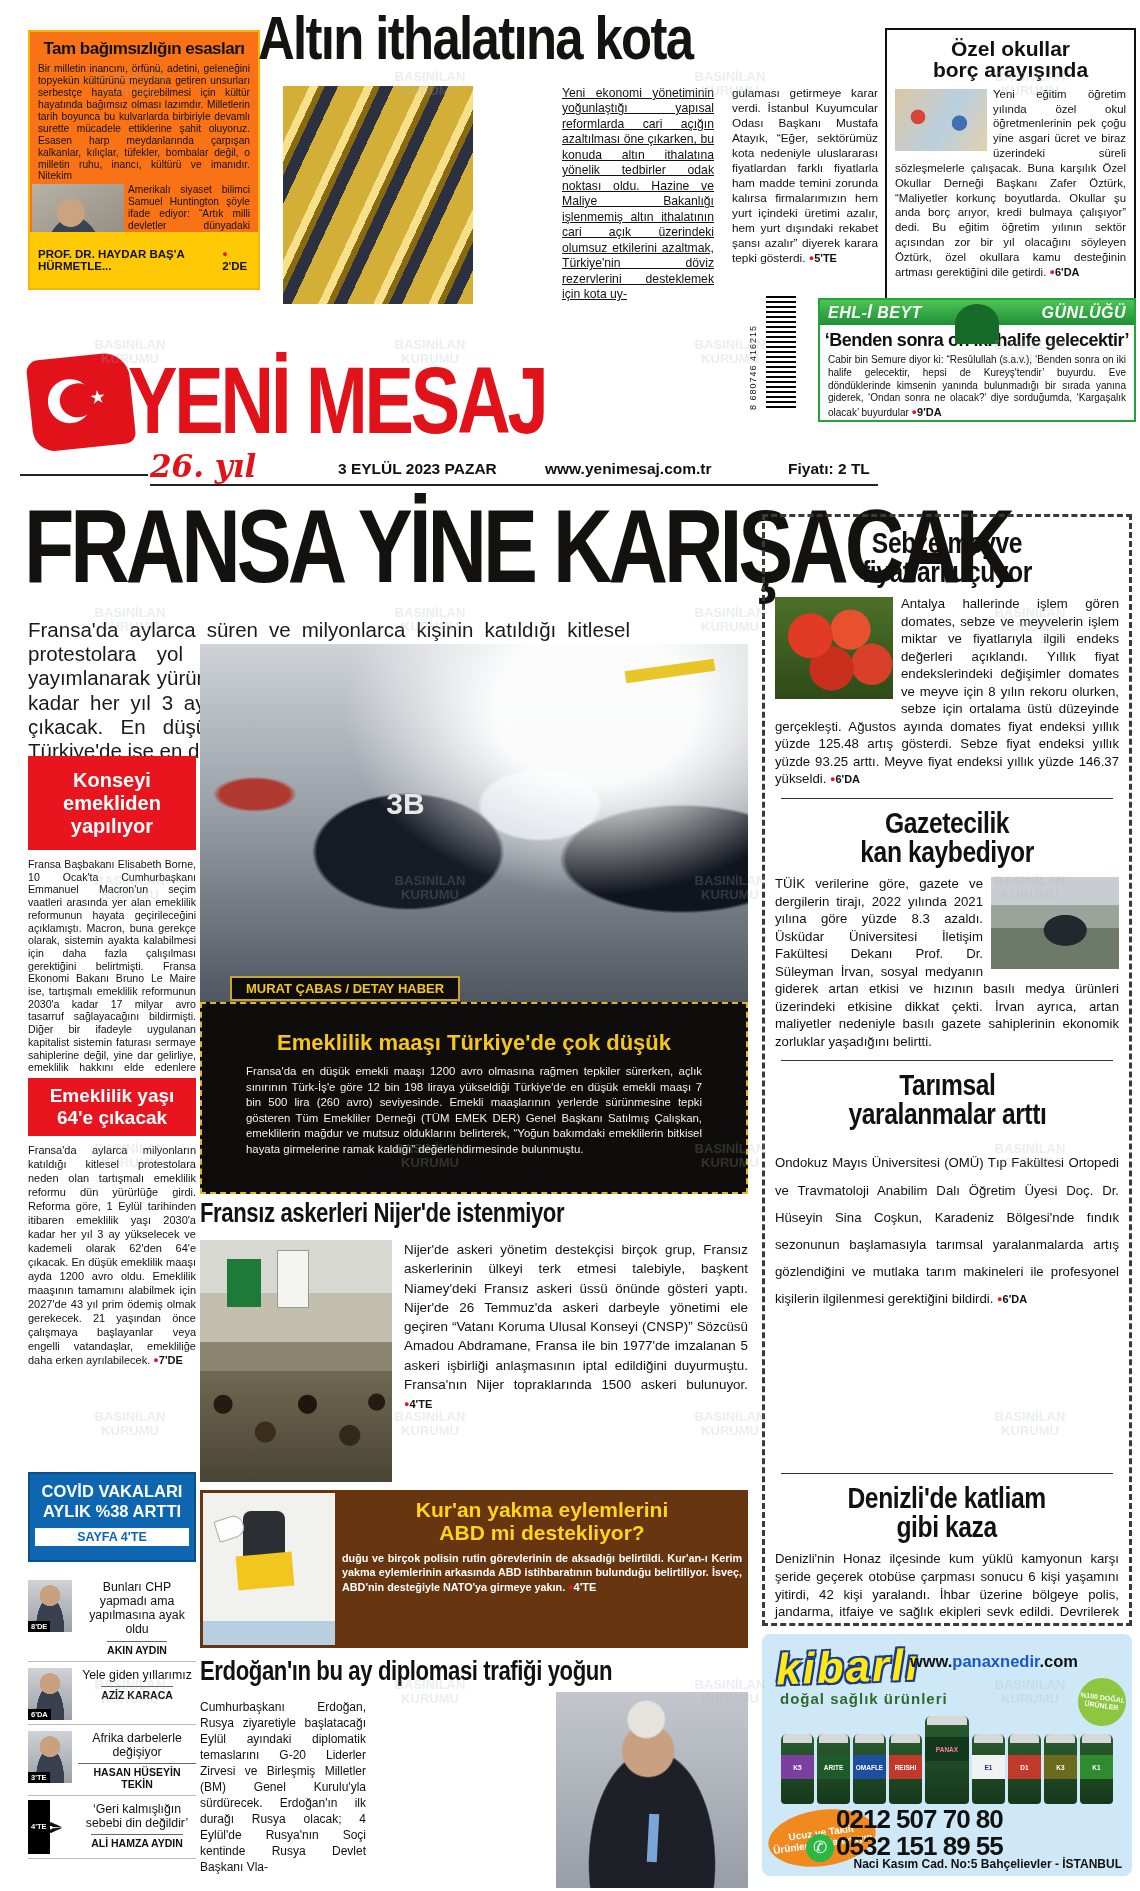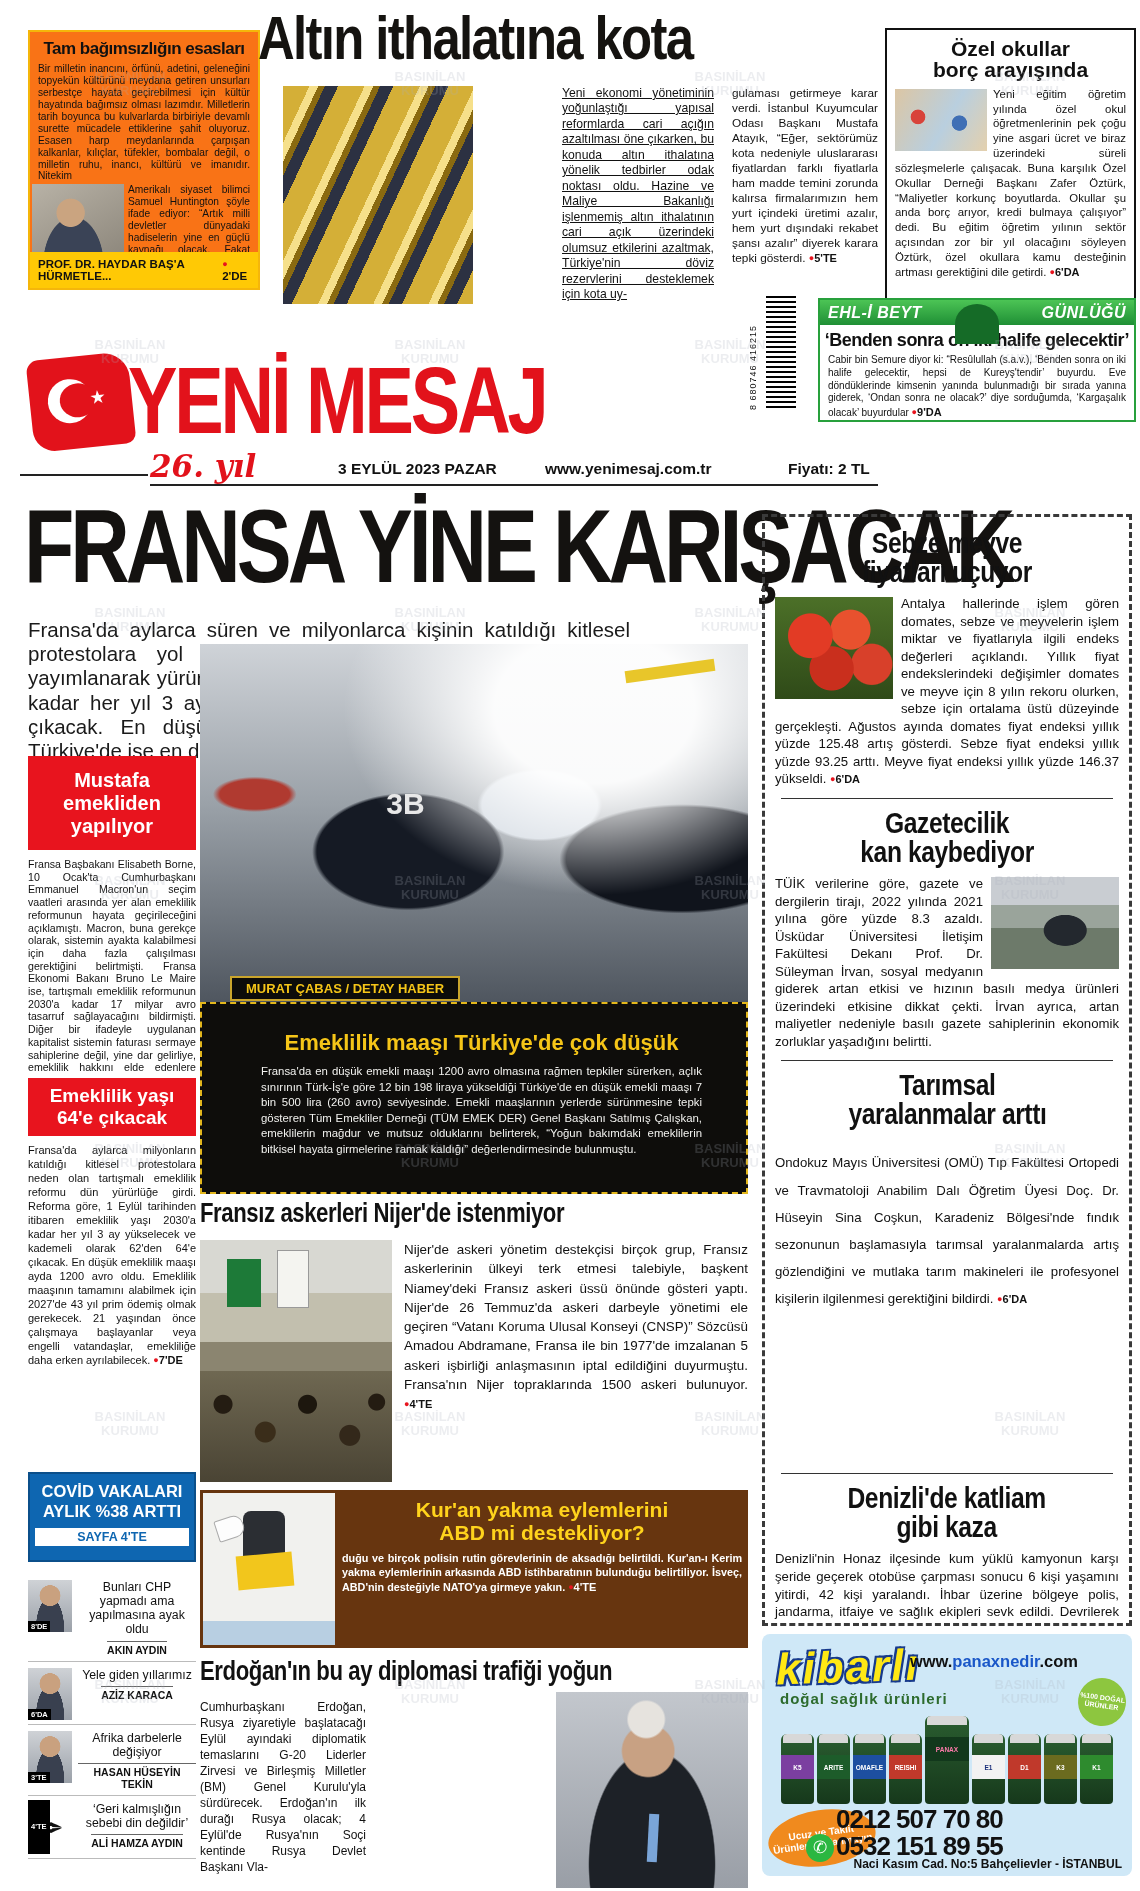--- a/index.html
+++ b/index.html
@@ -17,22 +17,22 @@
   
   #tl-box{left:28px;top:30px;width:228px;height:256px;border:2px solid #f5b60a;background:#f97316;overflow:hidden;}
   #tl-title{font-weight:bold;font-size:17px;text-align:center;margin:7px 4px 4px;letter-spacing:-.5px;}
   #tl-body{font-size:10.2px;line-height:1.17;margin:0 8px;}
   #tl-row{display:flex;margin:0 0 0 0;}
   #tl-photo{width:92px;height:96px;flex:none;margin:2px 4px 0 2px;
     background:radial-gradient(circle at 42% 30%,#caa480 0 16%,rgba(0,0,0,0) 17%),
                radial-gradient(ellipse at 45% 86%,#3a4356 0 42%,rgba(0,0,0,0) 43%),
                linear-gradient(150deg,#b8b2a6,#857f74);}
   #tl-body2{font-size:10.2px;line-height:1.17;margin:2px 8px 0 0;}
-  #tl-banner{position:absolute;left:0;right:0;bottom:0;height:36px;background:#ffc905;
-    display:flex;align-items:center;justify-content:space-between;padding:0 8px;font-weight:bold;font-size:11.5px;}
+  #tl-banner{position:absolute;left:0;right:0;bottom:0;height:22px;background:#ffc905;
+    display:flex;align-items:center;justify-content:space-between;padding:17px 8px;font-weight:bold;font-size:11.5px;}
   
   #gold-hl{left:258px;top:2px;width:620px;font-size:62px;font-weight:bold;letter-spacing:-2px;color:#151310;}
   #gold-photo{left:283px;top:86px;width:190px;height:218px;
     background:repeating-linear-gradient(115deg,#d4af37 0 24px,#f6e08a 24px 32px,#8a6a10 32px 38px,#2c3142 38px 50px);}
   #gold-c1{left:562px;top:86px;width:152px;height:266px;font-size:12.2px;line-height:1.27;overflow:hidden;text-decoration:underline;}
   #gold-c2{left:732px;top:86px;width:146px;height:266px;font-size:11.8px;line-height:1.27;overflow:hidden;}
   
   #ps-box{left:885px;top:28px;width:247px;height:282px;border:2px solid #111;overflow:hidden;}
   #ps-title{font-weight:bold;font-size:21px;line-height:1.02;text-align:center;margin:8px 4px 6px;}
   #ps-photo{float:left;width:92px;height:62px;margin:2px 6px 2px 8px;
@@ -99,21 +99,21 @@
       radial-gradient(ellipse at 10% 42%,#b03a30 0 5%,rgba(0,0,0,0) 6%),
       radial-gradient(ellipse at 38% 58%,#151a24 0 19%,rgba(0,0,0,0) 20%),
       radial-gradient(ellipse at 88% 60%,#10141c 0 17%,rgba(0,0,0,0) 18%),
       radial-gradient(ellipse at 62% 45%,#cdd5de 0 12%,rgba(0,0,0,0) 13%),
       linear-gradient(#cfd3d8 0%,#9aa1a8 45%,#4f565f 100%);}
   #photo-main .vest{position:absolute;left:34%;top:40%;color:#e8e8e8;font-weight:bold;font-size:30px;}
   #photo-main .helm{position:absolute;right:6%;top:6%;width:90px;height:12px;background:#e8c62a;transform:rotate(-8deg);}
   #caption{left:230px;top:976px;background:#0d0c0a;border:2px solid #caa52c;color:#f5c518;
     font-weight:bold;font-size:13px;padding:3px 14px;z-index:6;}
   #bbox{left:200px;top:1002px;width:548px;height:192px;background:#0e0d0b;box-sizing:border-box;
-    border:2px dashed #e3b71c;z-index:3;padding-left:15px;}
+    border:2px dashed #e3b71c;z-index:3;}
   #bb-title{color:#f5c518;font-weight:bold;font-size:22px;text-align:center;margin-top:26px;}
   #bb-body{color:#f2f2ef;font-size:11.4px;line-height:1.36;margin:8px 44px 0;text-align:justify;}
   #niger-h{left:200px;top:1198px;width:548px;font-size:27px;font-weight:bold;letter-spacing:-.5px;}
   #niger-photo{left:200px;top:1240px;width:192px;height:242px;
     background:linear-gradient(#d8d8d2 0 22%,#c2bfae 22% 42%,#8b8570 42% 100%);}
   #niger-photo .f1{position:absolute;left:14%;top:8%;width:34px;height:48px;background:#1d7a38;}
   #niger-photo .f2{position:absolute;left:40%;top:4%;width:30px;height:56px;background:#f4f4f0;border:1px solid #999;}
   #niger-photo .crowd{position:absolute;left:0;bottom:0;width:100%;height:46%;
     background:radial-gradient(circle at 12% 30%,#241c12 0 9px,rgba(0,0,0,0) 10px),
       radial-gradient(circle at 34% 55%,#3a2d1a 0 10px,rgba(0,0,0,0) 11px),
@@ -277,21 +277,21 @@
     </div>
     <div id="ehli-title">‘Benden sonra on iki halife gelecektir’</div>
     <div id="ehli-body">
       <span>Cabir bin Semure diyor ki: “Resûlullah (s.a.v.), ‘Benden sonra on iki halife gelecektir, hepsi de Kureyş'tendir’ buyurdu. Eve döndüklerinde kimsenin yanında bulunmadığı bir sırada yanına giderek, ‘Ondan sonra ne olacak?’ diye sorduğumda, ‘Kargaşalık olacak’ buyurdular</span> <span class="dot">●</span><b class="pref">9'DA</b>
     </div>
   </div>
 
   <div id="fransa" class="abs">FRANSA YİNE KARIŞACAK</div>
   <div id="lead" class="abs just">Fransa'da aylarca süren ve milyonlarca kişinin katıldığı kitlesel protestolara yol açan emeklilik reformu Resmi Gazete'de yayımlanarak yürürlüğe girdi. Reforma göre, emeklilik yaşı 2030'a kadar her yıl 3 ay yükselecek ve kademeli olarak 62'den 64'e çıkacak. En düşük emeklilik maaşı ayda 1200 avro oldu. Türkiye'de ise en düşük emekli maaşı 260 avro</div>
 
-  <div id="lr-box1" class="abs redbox pre">Mustafa
+  <div id="lr-box1" class="abs redbox pre">Konseyi
 emekliden
 yapılıyor</div>
   <div id="lr-b1" class="abs just">Fransa Başbakanı Elisabeth Borne, 10 Ocak'ta Cumhurbaşkanı Emmanuel Macron'un seçim vaatleri arasında yer alan emeklilik reformunun hayata geçirileceğini açıklamıştı. Macron, buna gerekçe olarak, sistemin ayakta kalabilmesi için daha fazla çalışılması gerektiğini belirtmişti. Fransa Ekonomi Bakanı Bruno Le Maire ise, tartışmalı emeklilik reformunun 2030'a kadar 17 milyar avro tasarruf sağlayacağını bildirmişti. Diğer bir ifadeyle uygulanan kapitalist sistemin faturası sermaye sahiplerine değil, yine dar gelirliye, emeklilik hakkını elde edenlere kesiliyordu.</div>
   <div id="lr-box2" class="abs redbox pre">Emeklilik yaşı
 64'e çıkacak</div>
   <div id="lr-b2" class="abs just">
     <span>Fransa'da aylarca milyonların katıldığı kitlesel protestolara neden olan tartışmalı emeklilik reformu dün yürürlüğe girdi. Reforma göre, 1 Eylül tarihinden itibaren emeklilik yaşı 2030'a kadar her yıl 3 ay yükselecek ve kademeli olarak 62'den 64'e çıkacak. En düşük emeklilik maaşı ayda 1200 avro oldu. Emeklilik maaşının tamamını alabilmek için 2027'de 43 yıl prim ödemiş olmak gerekecek. 21 yaşından önce çalışmaya başlayanlar veya engelli vatandaşlar, emekliliğe daha erken ayrılabilecek.</span> <span class="dot">●</span><b class="pref">7'DE</b>
   </div>
   <div id="covid" class="abs">
     <div id="covid-t" class="pre">COVİD VAKALARI

